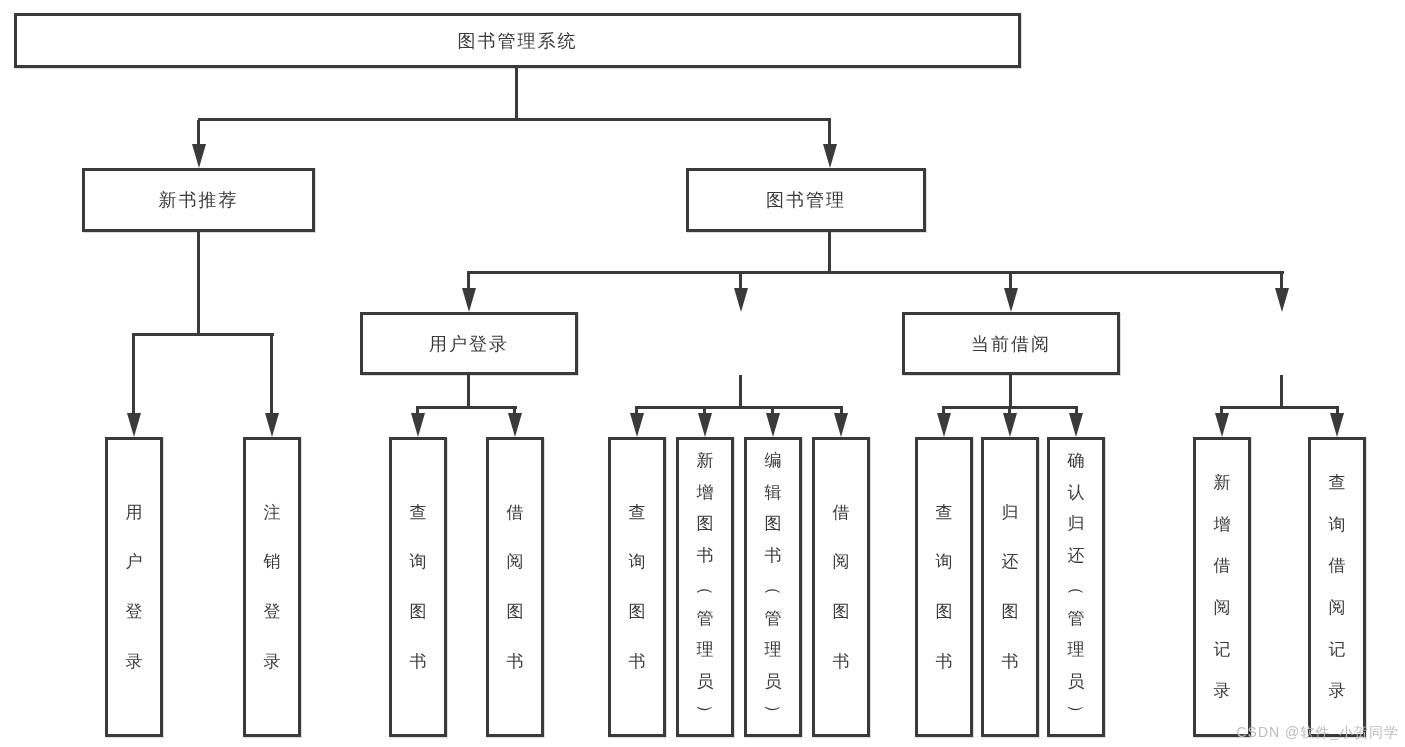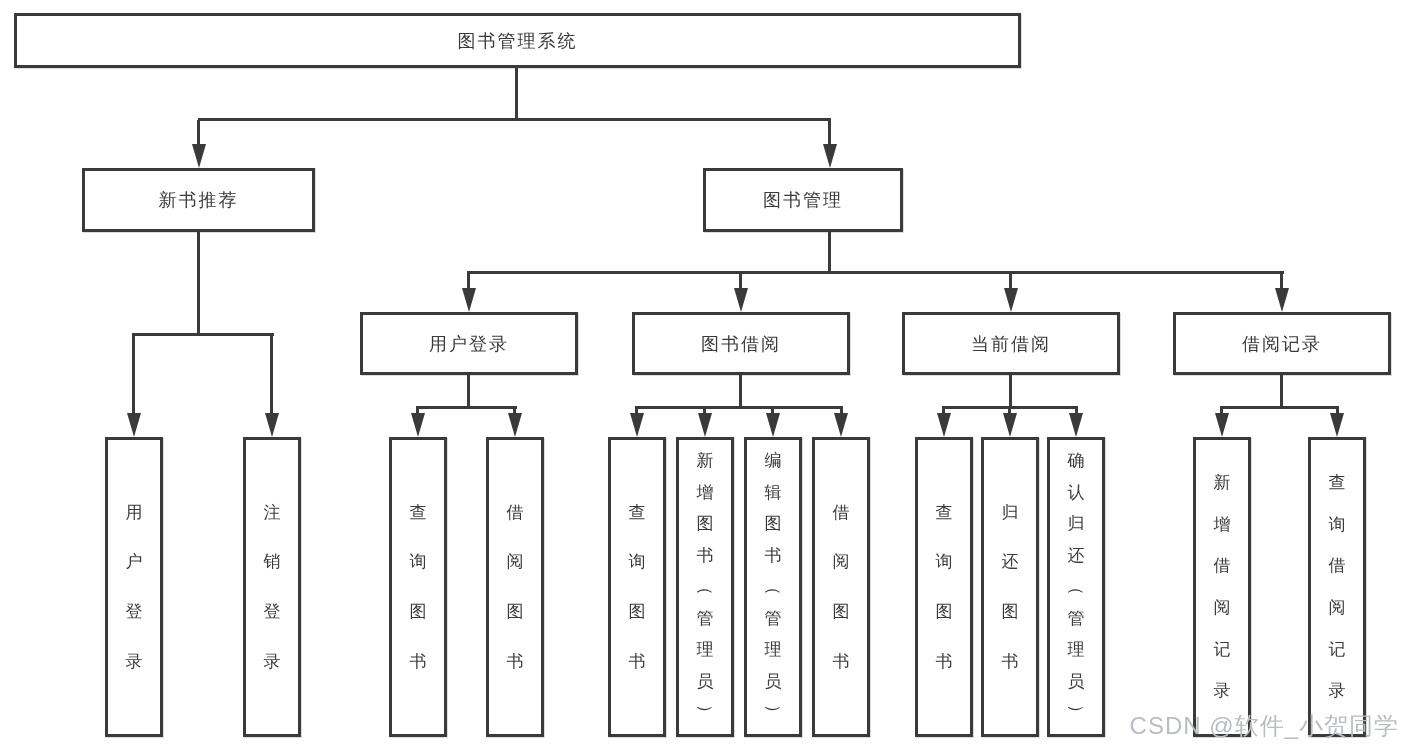--- a/index.html
+++ b/index.html
@@ -48,21 +48,21 @@
   .vline{width:3px;}
   .arr{
     position:absolute;width:0;height:0;
     border-left:7px solid transparent;
     border-right:7px solid transparent;
     border-top:24px solid var(--line);
   }
   .watermark{
     position:absolute;
     right:6px;bottom:5px;
-    font-size:24px;
+    font-size:14px;
     color:var(--watermark);
     letter-spacing:1px;
     white-space:nowrap;
   }
 </style>
 </head>
 <body>
 
 <div class="canvas">
 
@@ -73,21 +73,21 @@
   <div class="vline" style="left:515px;top:68px;height:53px;"></div>
   <div class="hline" style="left:198px;top:118px;width:633px;"></div>
   <div class="vline" style="left:197px;top:120px;height:26px;"></div>
   <div class="arr" style="left:192px;top:144px;"></div>
   <div class="vline" style="left:828px;top:120px;height:26px;"></div>
   <div class="arr" style="left:823px;top:144px;"></div>
 
   <div class="box" style="left:82px;top:168px;width:233px;height:64px;">
     <span class="lbl">新书推荐</span>
   </div>
-  <div class="box" style="left:703px;top:168px;width:200px;height:64px;">
+  <div class="box" style="left:686px;top:168px;width:240px;height:64px;">
     <span class="lbl">图书管理</span>
   </div>
 
   <div class="vline" style="left:197px;top:232px;height:104px;"></div>
   <div class="hline" style="left:132px;top:333px;width:142px;"></div>
   <div class="vline" style="left:132px;top:335px;height:80px;"></div>
   <div class="arr" style="left:127px;top:413px;"></div>
   <div class="vline" style="left:270px;top:335px;height:80px;"></div>
   <div class="arr" style="left:265px;top:413px;"></div>
 
@@ -98,28 +98,22 @@
   <div class="vline" style="left:739px;top:272px;height:18px;"></div>
   <div class="arr" style="left:734px;top:288px;"></div>
   <div class="vline" style="left:1009px;top:272px;height:18px;"></div>
   <div class="arr" style="left:1004px;top:288px;"></div>
   <div class="vline" style="left:1280px;top:272px;height:18px;"></div>
   <div class="arr" style="left:1275px;top:288px;"></div>
 
   <div class="box" style="left:360px;top:312px;width:218px;height:63px;">
     <span class="lbl">用户登录</span>
   </div>
-  <div class="box" style="left:632px;top:312px;width:218px;height:63px;">
-    <span class="lbl">图书借阅</span>
-  </div>
   <div class="box" style="left:902px;top:312px;width:218px;height:63px;">
     <span class="lbl">当前借阅</span>
-  </div>
-  <div class="box" style="left:1173px;top:312px;width:218px;height:63px;">
-    <span class="lbl">借阅记录</span>
   </div>
 
   <div class="vline" style="left:467px;top:375px;height:34px;"></div>
   <div class="hline" style="left:416px;top:406px;width:101px;"></div>
   <div class="vline" style="left:416px;top:407px;height:10px;"></div>
   <div class="arr" style="left:411px;top:413px;"></div>
   <div class="vline" style="left:513px;top:407px;height:10px;"></div>
   <div class="arr" style="left:508px;top:413px;"></div>
 
   <div class="vline" style="left:739px;top:375px;height:34px;"></div>

